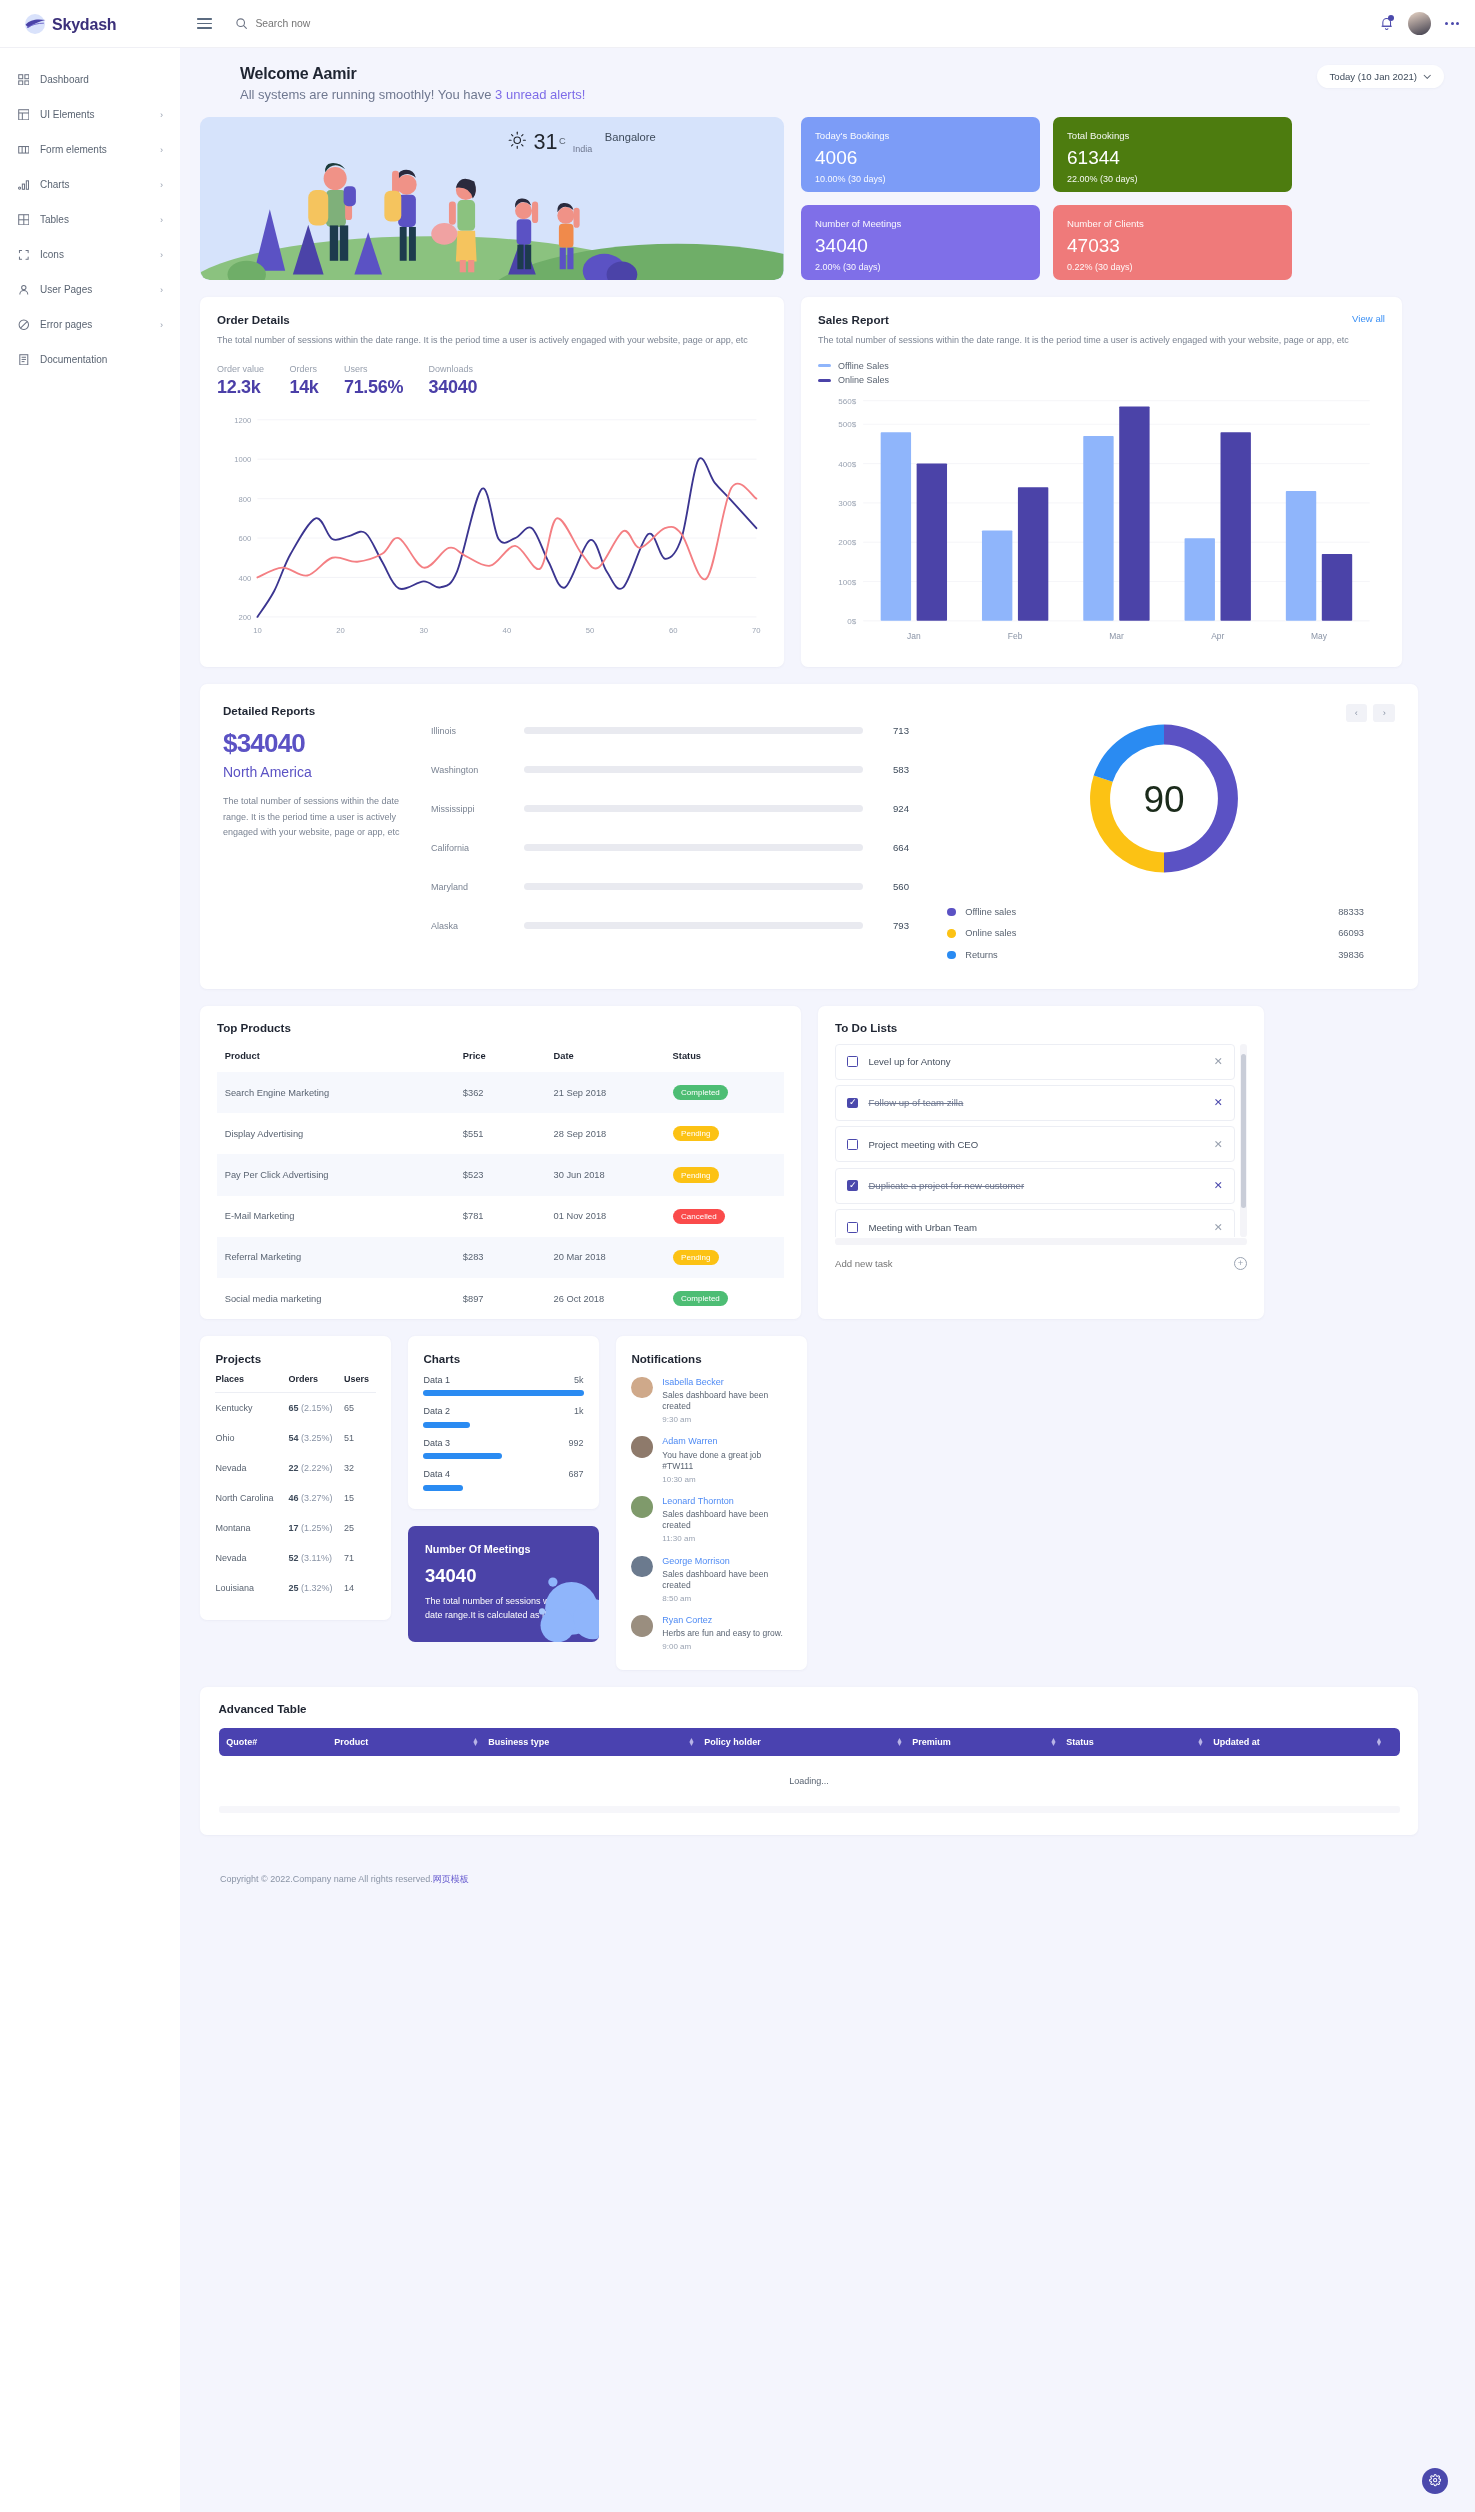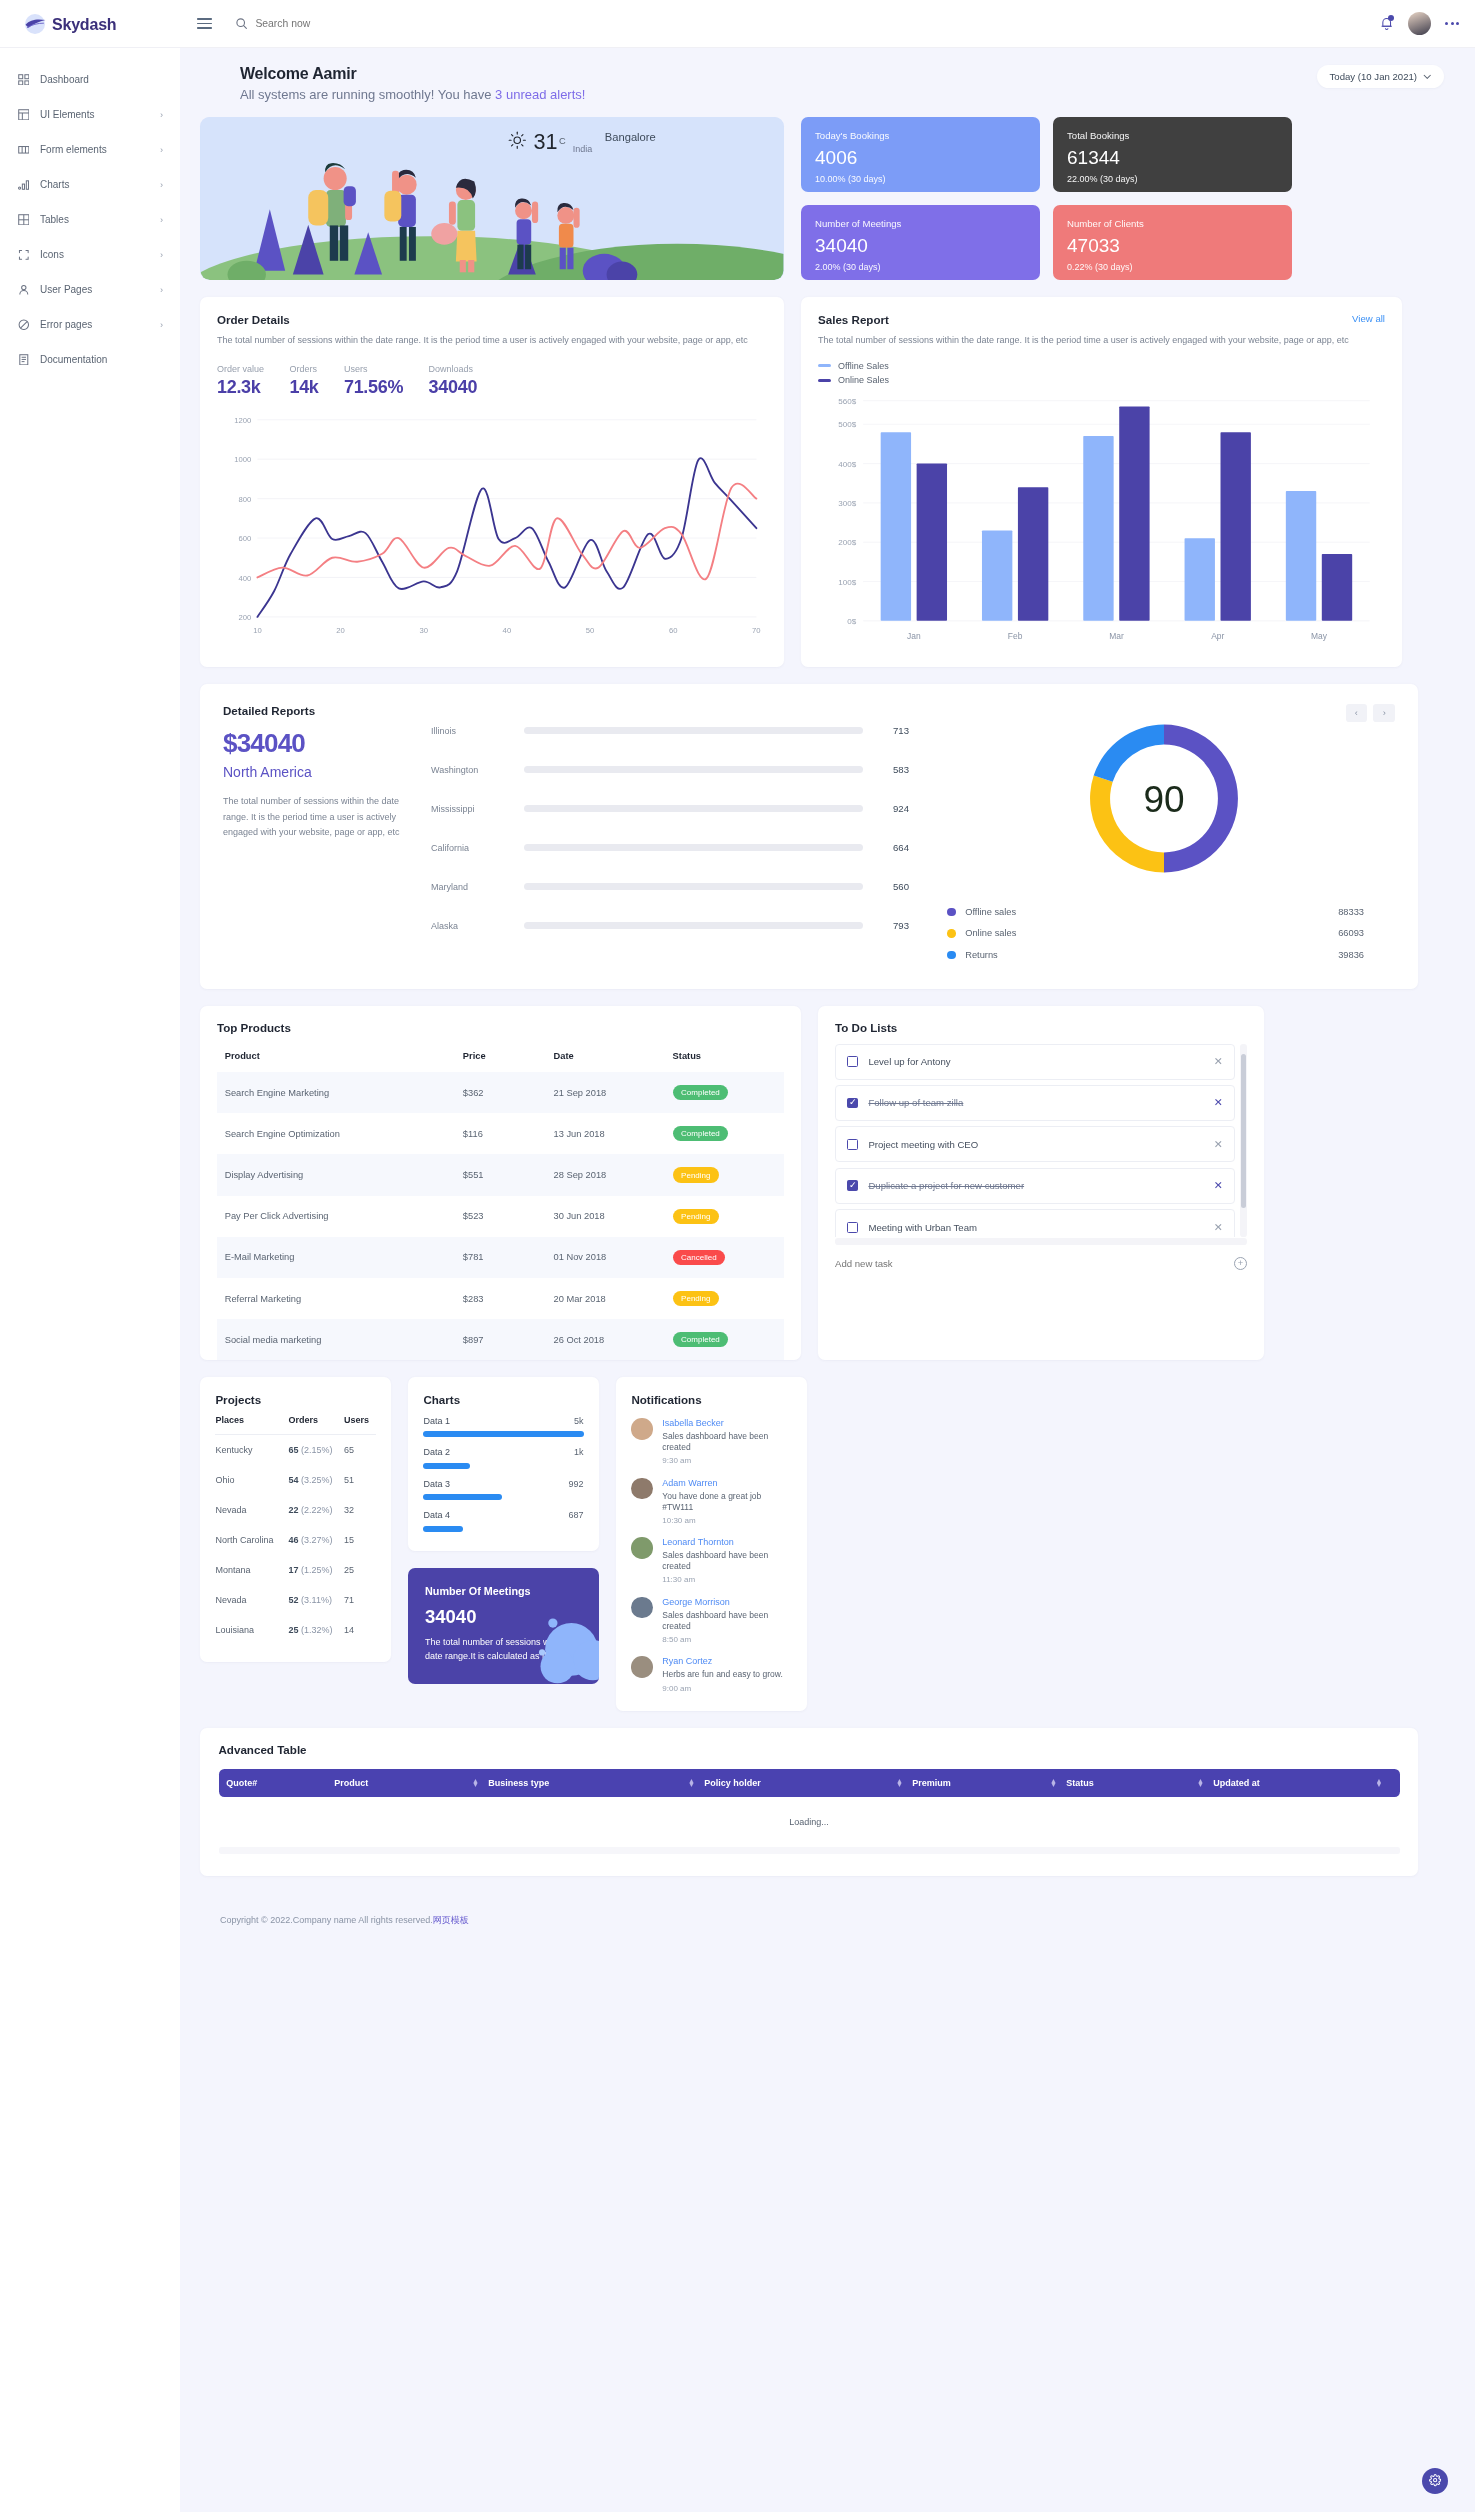--- a/index.html
+++ b/index.html
@@ -454,21 +454,21 @@
           </div>
         </div>
       </div>
 
       <div class="stats-grid">
         <div class="stat-card" style="background:#7c9cf7">
           <div class="stat-label">Today's Bookings</div>
           <div class="stat-value">4006</div>
           <div class="stat-delta">10.00% (30 days)</div>
         </div>
-        <div class="stat-card" style="background:#404040">
+        <div class="stat-card" style="background:#4d7c0f">
           <div class="stat-label">Total Bookings</div>
           <div class="stat-value">61344</div>
           <div class="stat-delta">22.00% (30 days)</div>
         </div>
         <div class="stat-card" style="background:#7f6fe8">
           <div class="stat-label">Number of Meetings</div>
           <div class="stat-value">34040</div>
           <div class="stat-delta">2.00% (30 days)</div>
         </div>
         <div class="stat-card" style="background:#ef7a7a">
@@ -677,26 +677,20 @@
           </tr>
             </thead>
           <tbody>
             <tr>
               <td>Search Engine Marketing</td>
               <td>$362</td>
               <td>21 Sep 2018</td>
               <td><span class="badge" style="background:#4dbd74">Completed</span></td>
             </tr>
             <tr>
-              <td>Search Engine Optimization</td>
-              <td>$116</td>
-              <td>13 Jun 2018</td>
-              <td><span class="badge" style="background:#4dbd74">Completed</span></td>
-            </tr>
-            <tr>
               <td>Display Advertising</td>
               <td>$551</td>
               <td>28 Sep 2018</td>
               <td><span class="badge" style="background:#fcc214">Pending</span></td>
             </tr>
             <tr>
               <td>Pay Per Click Advertising</td>
               <td>$523</td>
               <td>30 Jun 2018</td>
               <td><span class="badge" style="background:#fcc214">Pending</span></td>

